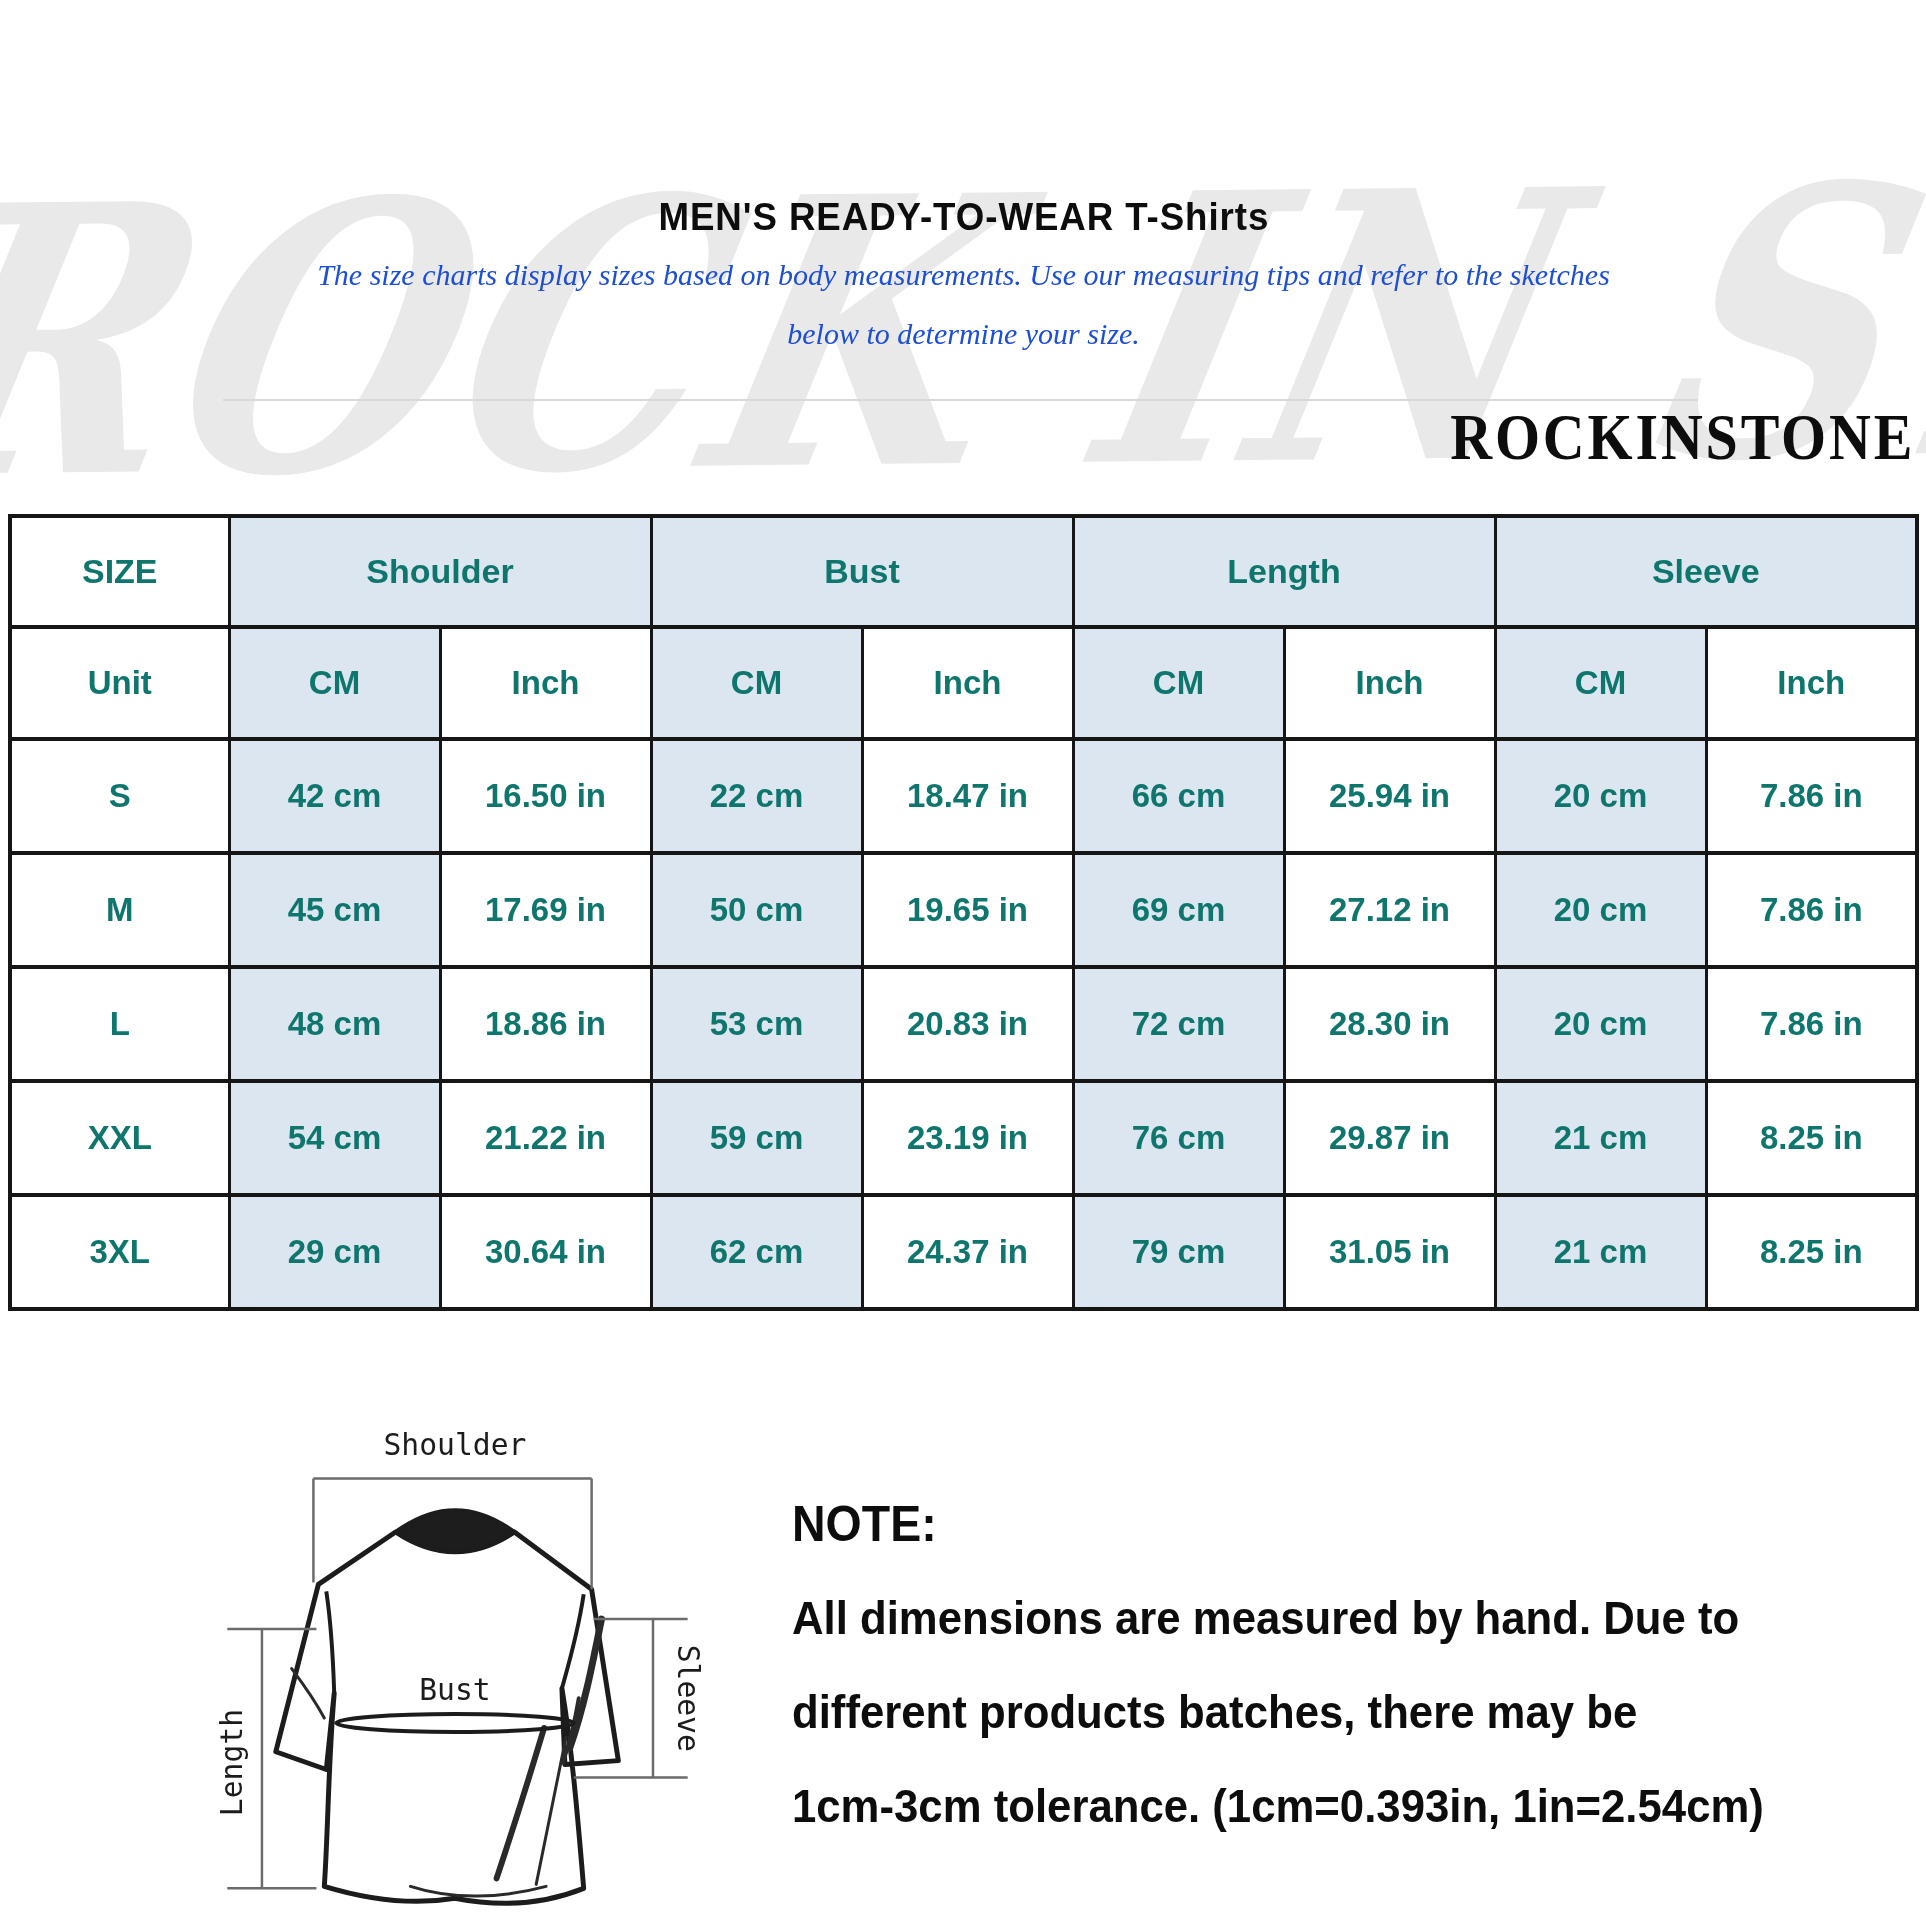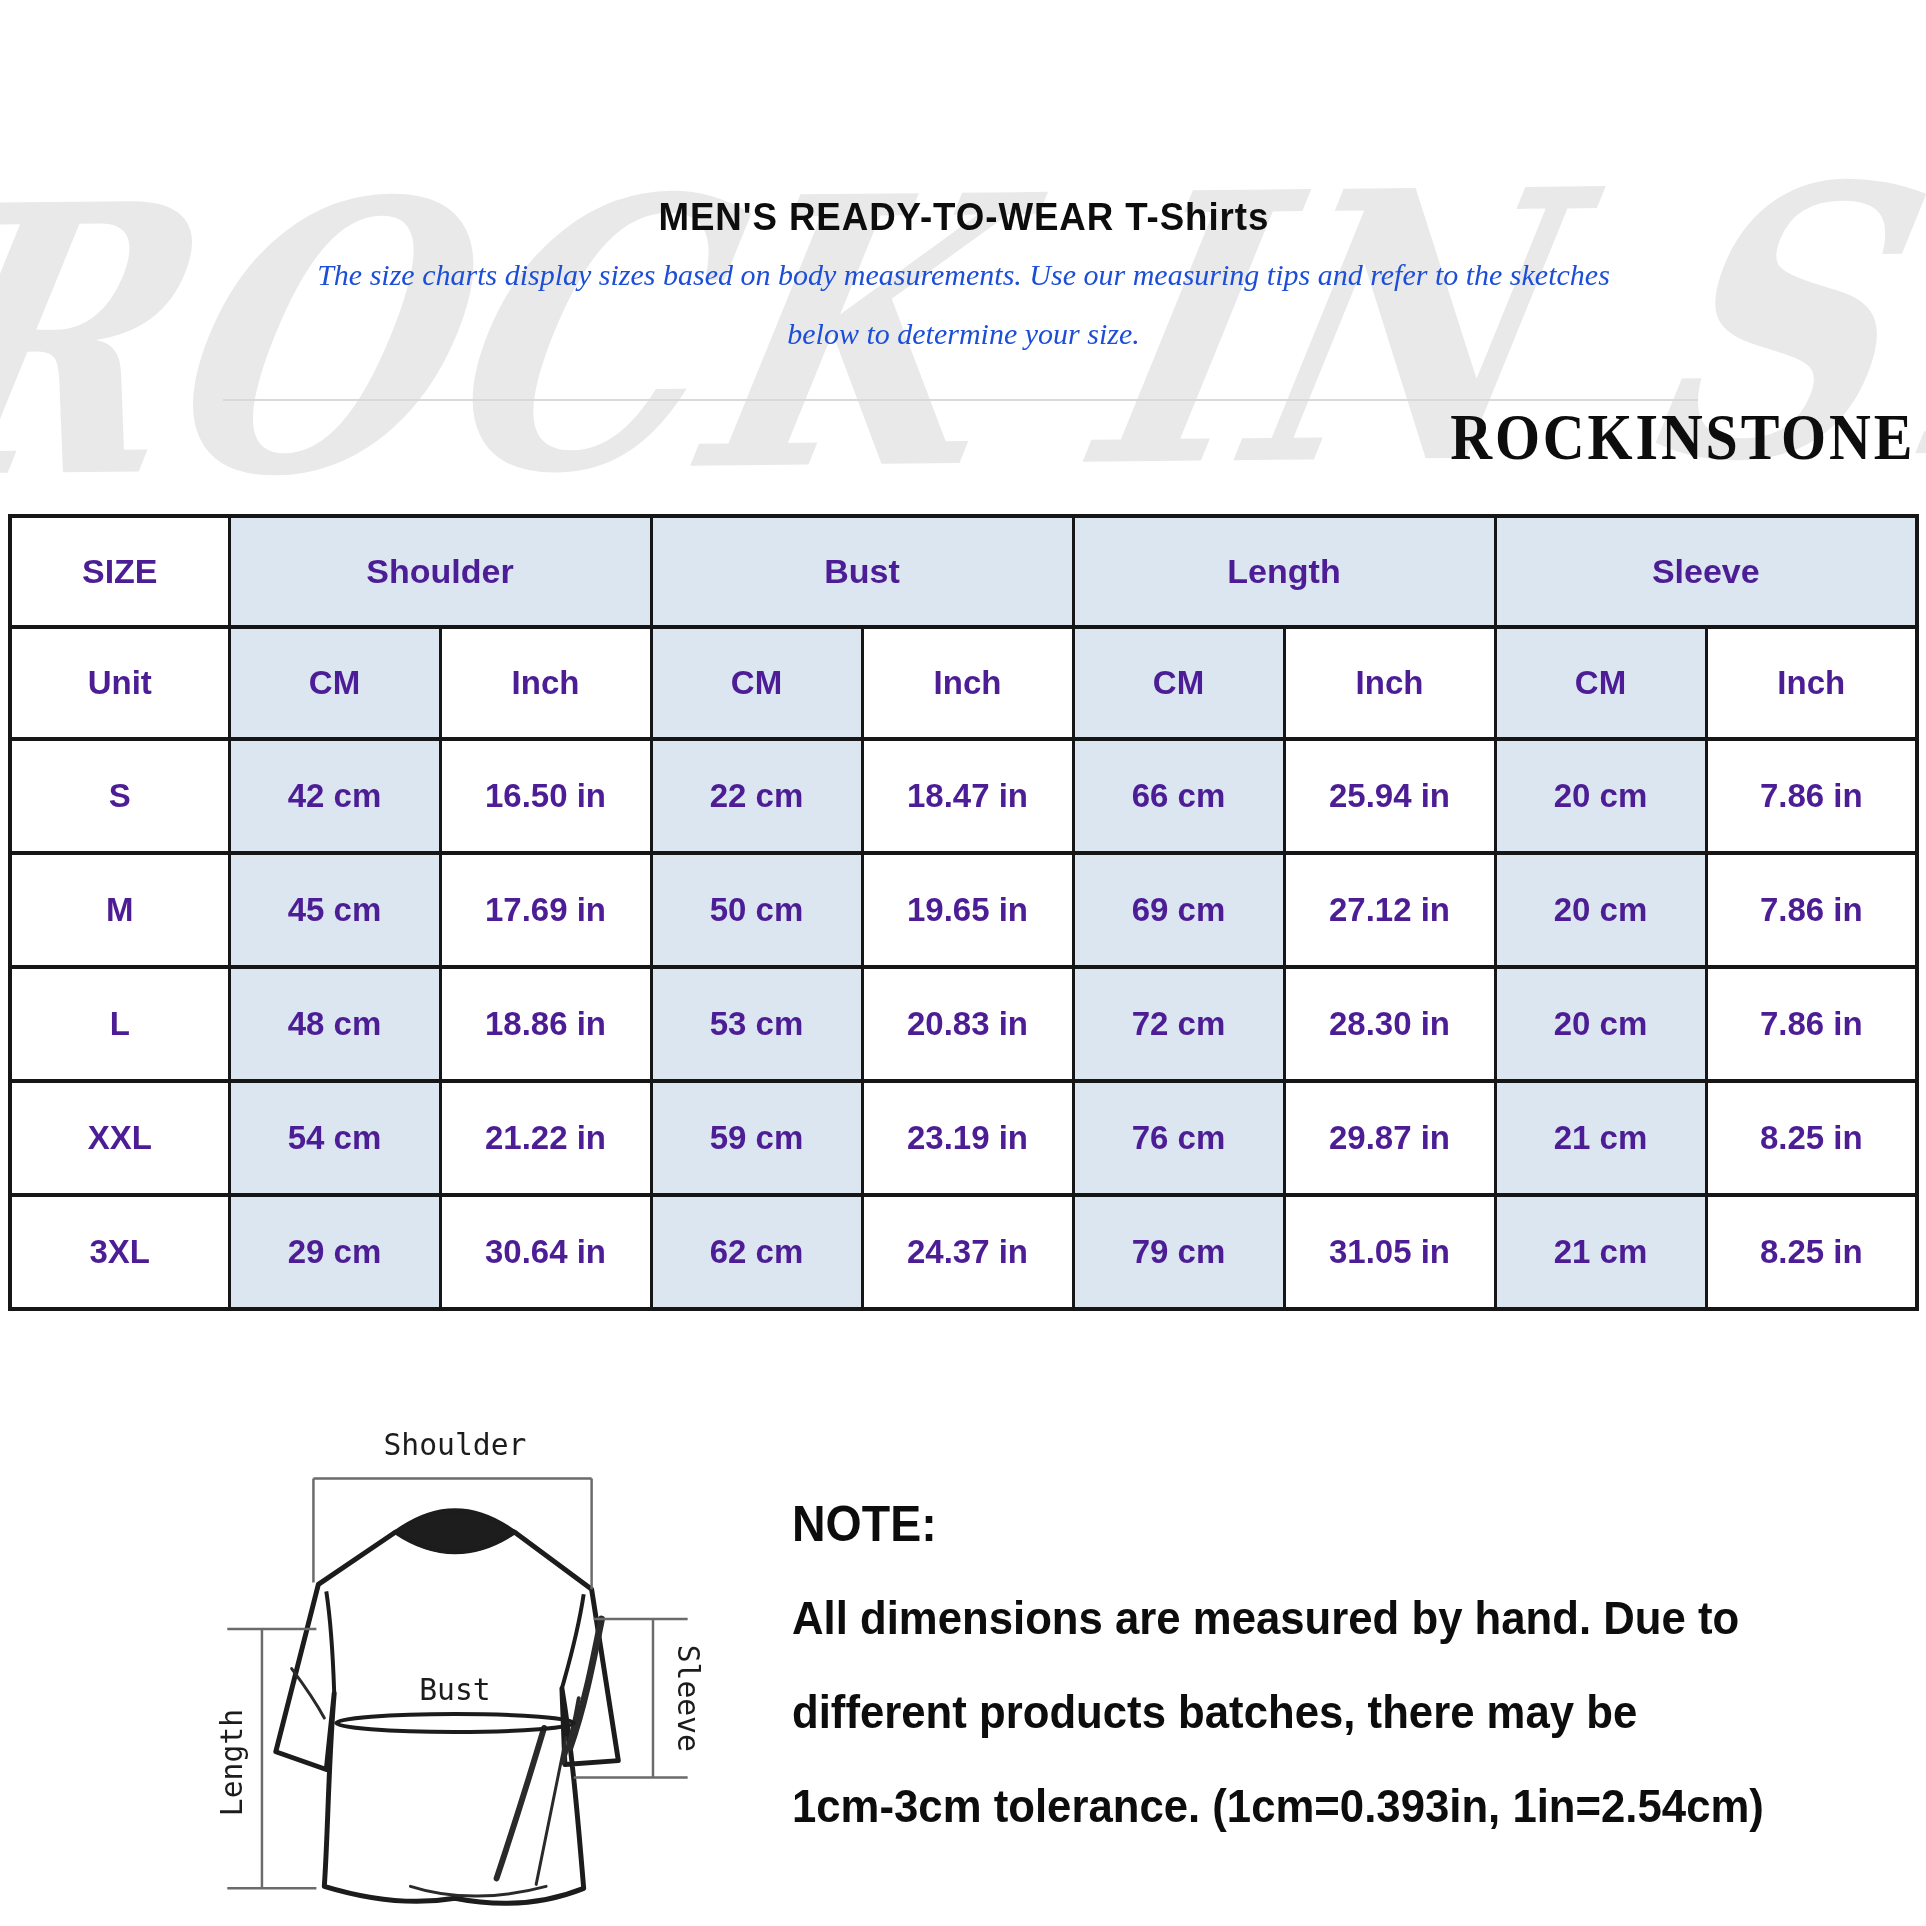--- a/index.html
+++ b/index.html
@@ -24,21 +24,21 @@
         line-height:59px;color:#1d4ed8;}
   .brand-rule{position:absolute;top:399px;left:223px;width:1475px;height:2px;
               background:#d9d9d9;z-index:1;}
   .brand{position:absolute;top:402px;left:0;width:100%;text-align:right;z-index:1;}
   .brand span{display:inline-block;font-family:"Liberation Serif",serif;font-size:61px;
               font-weight:600;letter-spacing:3px;transform:scale(0.95,1.08);}
 
   
   .size-table{position:absolute;top:514px;left:8px;width:1911px;z-index:1;
               border-collapse:collapse;table-layout:fixed;background:#ffffff;
-              font-size:33px;font-weight:700;text-align:center;color:#4c1d95;
+              font-size:33px;font-weight:700;text-align:center;color:#0f766e;
               border:4px solid #161616;}
   .size-table th,.size-table td{border:3px solid #161616;border-top-width:4px;
               border-bottom-width:4px;padding:0;vertical-align:middle;}
   .size-table th{font-size:34px;}
   .c-size{width:219px;}
   .c-d{width:211px;}
   .r-head{height:111px;}
   .r-unit{height:112px;}
   .r-data{height:114px;}
   .b{background:#dce6f1;}

